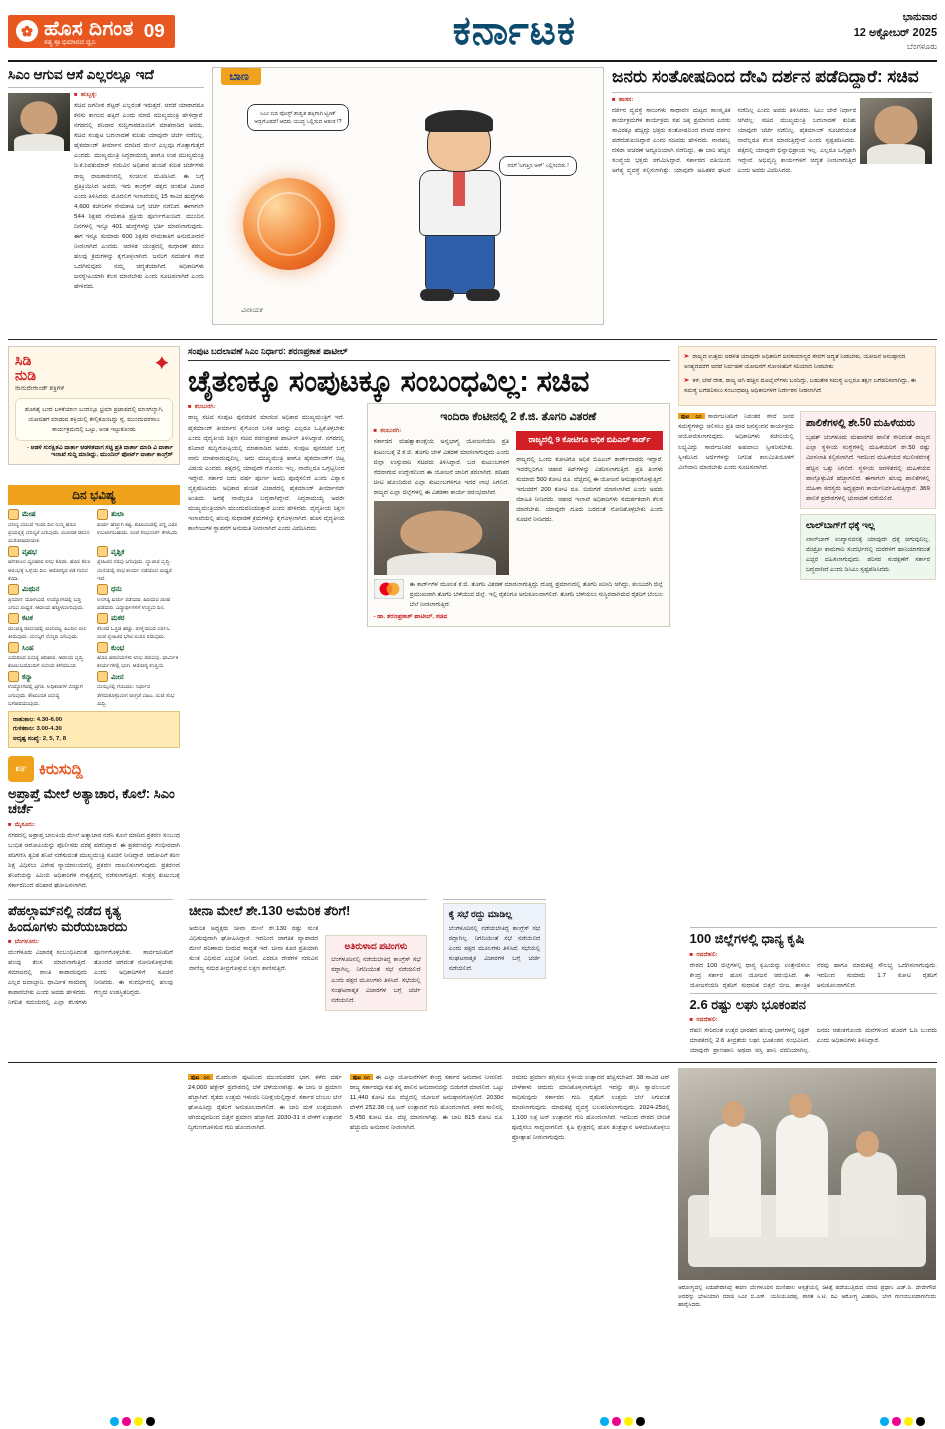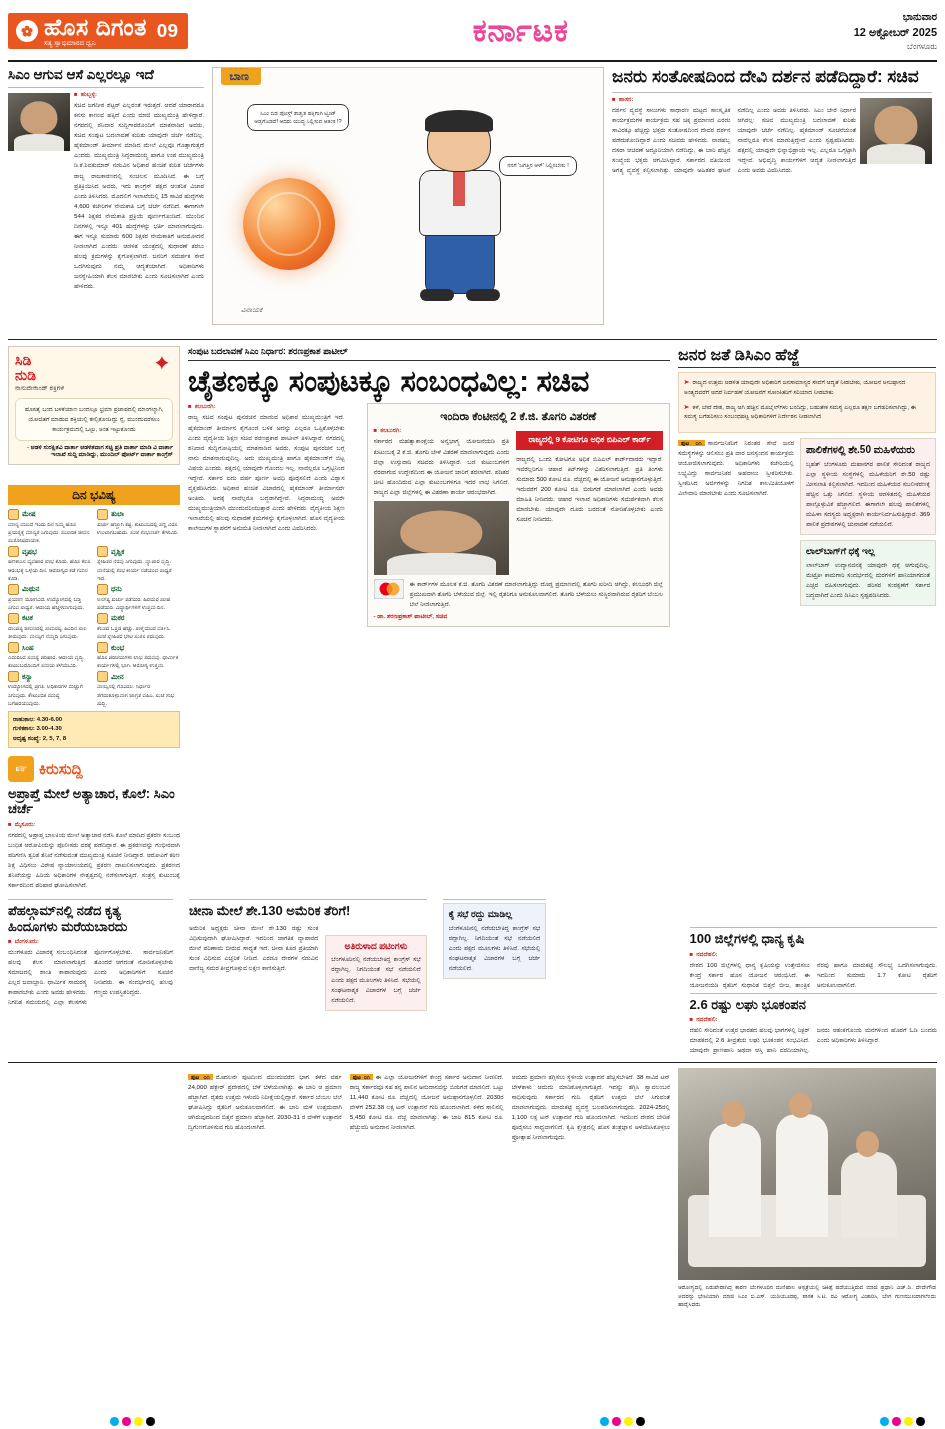--- a/index.html
+++ b/index.html
@@ -45,28 +45,28 @@
   .logo-mark {
     width: 22px; height: 22px;
     border-radius: 50%;
     background: #fff;
     color: #e8571f;
     font-size: 14px;
     display: flex; align-items: center; justify-content: center;
     font-weight: bold;
   }
   .logo-text { line-height: 1.0; }
-  .logo-title { font-size: 23px; font-weight: bold; letter-spacing: .5px; }
+  .logo-title { font-size: 20px; font-weight: bold; letter-spacing: .5px; }
   .logo-sub { font-size: 7px; }
   .logo-num { font-size: 19px; font-weight: bold; margin-left: 4px; }
   .mast-center {
-    font-size: 31px;
+    font-size: 40px;
     font-weight: bold;
     letter-spacing: 1px;
-    color: #ec4899;
+    color: #0c4a6e;
   }
   .mast-right { text-align: right; font-size: 9px; line-height: 1.5; }
   .mast-right .day { font-weight: bold; font-size: 10px; }
   .mast-right .date { font-weight: bold; font-size: 11px; }
   .mast-right .place { font-size: 8px; color: #444; }
 
   
   .rule { border-top: 1px solid #222; margin: 4px 0; }
   .hr-thin { border-top: 1px solid #bbb; margin: 3px 0; }
   .body-text {
@@ -720,21 +720,20 @@
               </div>
               <div class="body-text" style="flex:1;">ಈ ಕಾರ್ಡ್‌ಗಳ ಮೂಲಕ ಕೆ.ಜಿ. ತೊಗರಿ ವಿತರಣೆ ಮಾಡಲಾಗುತ್ತಿದ್ದು ದೊಡ್ಡ ಪ್ರಮಾಣದಲ್ಲಿ ತೊಗರಿ ಖರೀದಿ ಆಗಿದ್ದು, ಕಲಬುರಗಿ ಜಿಲ್ಲೆ ಪ್ರಮುಖವಾಗಿ ತೊಗರಿ ಬೆಳೆಯುವ ಜಿಲ್ಲೆ. ಇಲ್ಲಿ ರೈತರಿಗೂ ಅನುಕೂಲವಾಗಲಿದೆ. ತೊಗರಿ ಬೆಳೆಯಲು ಸುಸ್ಥಿರವಾಗಿರುವ ರೈತರಿಗೆ ಬೆಂಬಲ ಬೆಲೆ ನೀಡಲಾಗುತ್ತಿದೆ.</div>
             </div>
             <div class="attrib-red">- ಡಾ. ಶರಣಪ್ರಕಾಶ್ ಪಾಟೀಲ್, ಸಚಿವ</div>
           </div>
         </div>
       </div>
     </div>
 
     <div class="b2-right">
-      <div class="panel-head">ಜನರ ಜತೆ ಡಿಸಿಎಂ ಹೆಜ್ಜೆ</div>
       <div class="bullet-box">
         <p>ರಾಜ್ಯದ ಉತ್ತಮ ಆಡಳಿತ ಯಾವುದೇ ಅಧಿಕಾರಿಗೆ ಜನಸಾಮಾನ್ಯರ ಸೇವೆಗೆ ಆದ್ಯತೆ ನೀಡಬೇಕು, ಯೋಜನೆ ಅನುಷ್ಠಾನದ ಅಂತ್ಯದವರೆಗೆ ಆದರೆ ನಿರ್ವಹಣೆ ಯೋಜನೆಗೆ ಸೋಂಕಿತರಿಗೆ ಸರಿಯಾದ ನೀಡಬೇಕು</p>
         <p>ಕಳೆ, ಬೇರೆ ದೇಶ, ರಾಜ್ಯ ಆಗಿ ಹೆಚ್ಚಿನ ಮೊಬೈಲ್‌ಗಳು ಬಂದಿದ್ದು, ಬಹುತೇಕ ಸಮಸ್ಯೆ ಎಲ್ಲರೂ ತಕ್ಷಣ ಬಗೆಹರಿಸಲಾಗಿದ್ದು, ಈ ಸಮಸ್ಯೆ ಬಗೆಹರಿಸಲು ಸಂಬಂಧಪಟ್ಟ ಅಧಿಕಾರಿಗಳಿಗೆ ನಿರ್ದೇಶನ ನೀಡಲಾಗಿದೆ</p>
       </div>
       <div style="display:flex; gap:6px; margin-top:5px;">
         <div style="width:46%;">
           <div class="body-text" style="max-height:300px;">
             <span class="jump-mark">ಪುಟ ೦೧</span><span>ಸಾರ್ವಜನಿಕರಿಗೆ ನಿರಂತರ ಸೇವೆ</span>
             <span>ಜನರ ಸಮಸ್ಯೆಗಳನ್ನು ಆಲಿಸಲು ಪ್ರತಿ ವಾರ ಜನಸ್ಪಂದನ ಕಾರ್ಯಕ್ರಮ ಆಯೋಜಿಸಲಾಗುವುದು. ಅಧಿಕಾರಿಗಳು ಕಚೇರಿಯಲ್ಲಿ ಲಭ್ಯವಿದ್ದು ಸಾರ್ವಜನಿಕರ ಅಹವಾಲು ಸ್ವೀಕರಿಸಬೇಕು. ಸ್ವೀಕರಿಸಿದ ಅರ್ಜಿಗಳನ್ನು ನಿಗದಿತ ಕಾಲಮಿತಿಯೊಳಗೆ ವಿಲೇವಾರಿ ಮಾಡಬೇಕು ಎಂದು ಸೂಚಿಸಲಾಗಿದೆ.</span>
           </div>

